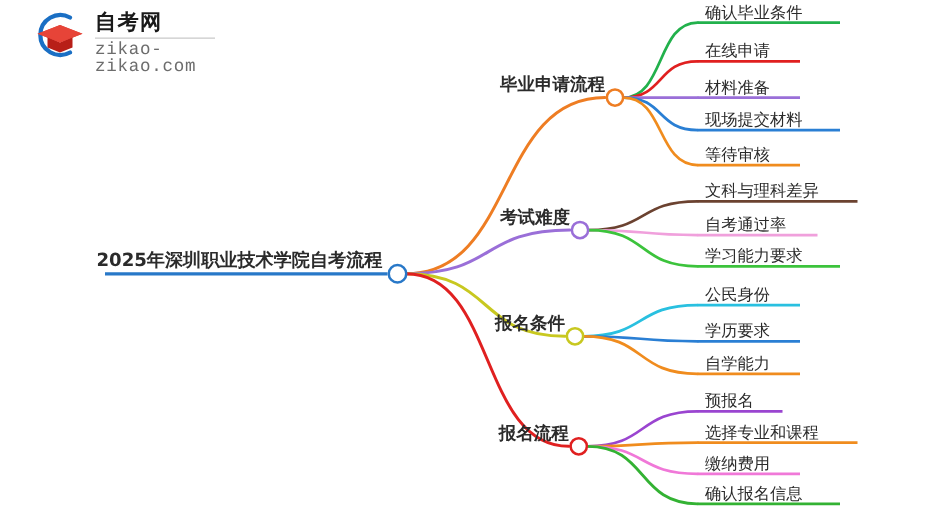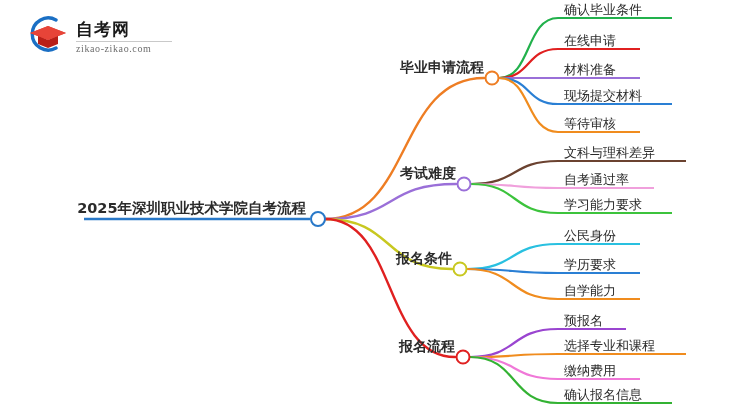--- a/index.html
+++ b/index.html
@@ -15,21 +15,21 @@
     width: 750px;
     height: 410px;
     background: #ffffff;
   }
   
   #logo {
     position: absolute;
     left: 26px; top: 8px;
     width: 150px; height: 46px;
     display: flex;
-    align-items: flex-end;
+    align-items: flex-start;
     gap: 6px;
   }
   #logo-mark {
     width: 44px; height: 40px;
     position: relative;
     flex: none;
   }
   #logo-text-wrap {
     display: flex;
     flex-direction: column;
@@ -44,24 +44,24 @@
     letter-spacing: 1px;
     font-family: "DejaVu Sans", "Liberation Sans", sans-serif;
   }
   #logo-rule {
     width: 96px;
     height: 1px;
     background: #c9c9c9;
     margin: 3px 0 2px 0;
   }
   #logo-domain {
-    font-size: 10px;
+    font-size: 14px;
     color: #6d6d6d;
     letter-spacing: .6px;
-    font-family: Liberation Serif, serif;
+    font-family: Liberation Mono, monospace;
   }
   
   #map { position: absolute; left: 0; top: 0; }
   .mm-label {
     font-family: "DejaVu Sans", "Liberation Sans", sans-serif;
     fill: #2b2b2b;
   }
   .root-label { font-size: 14.5px; font-weight: bold; }
   .branch-label { font-size: 14px; font-weight: bold; }
   .leaf-label { font-size: 13px; }

